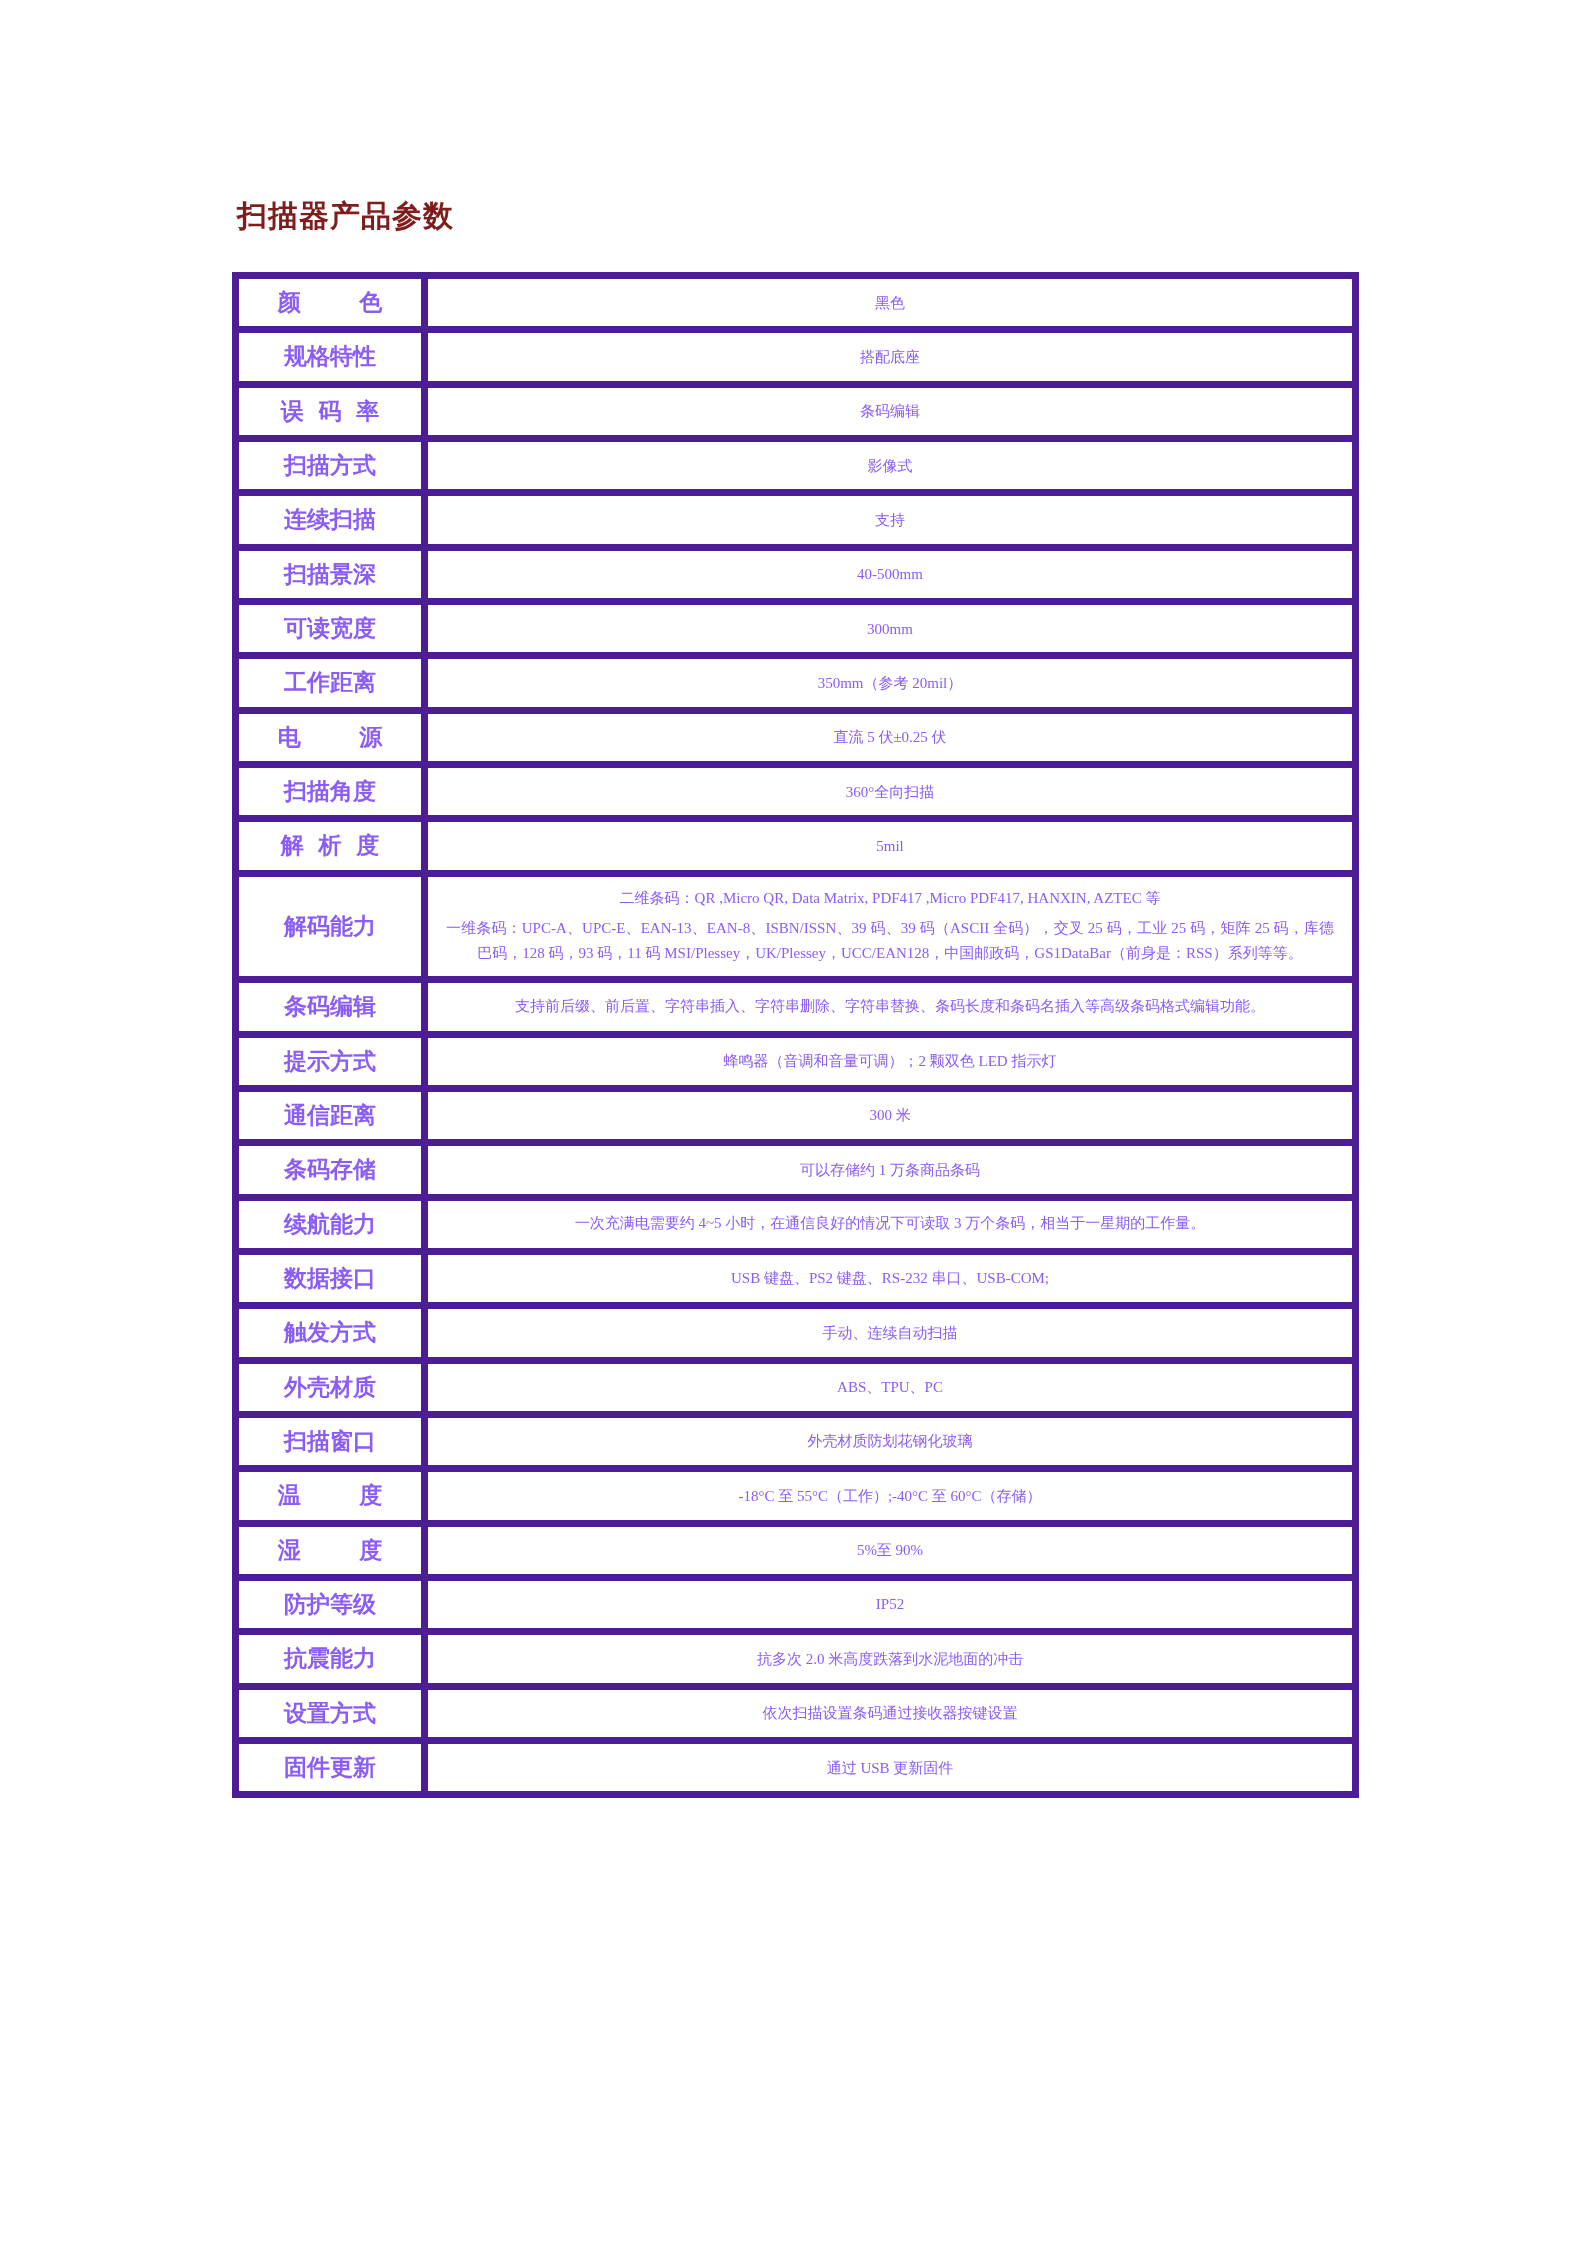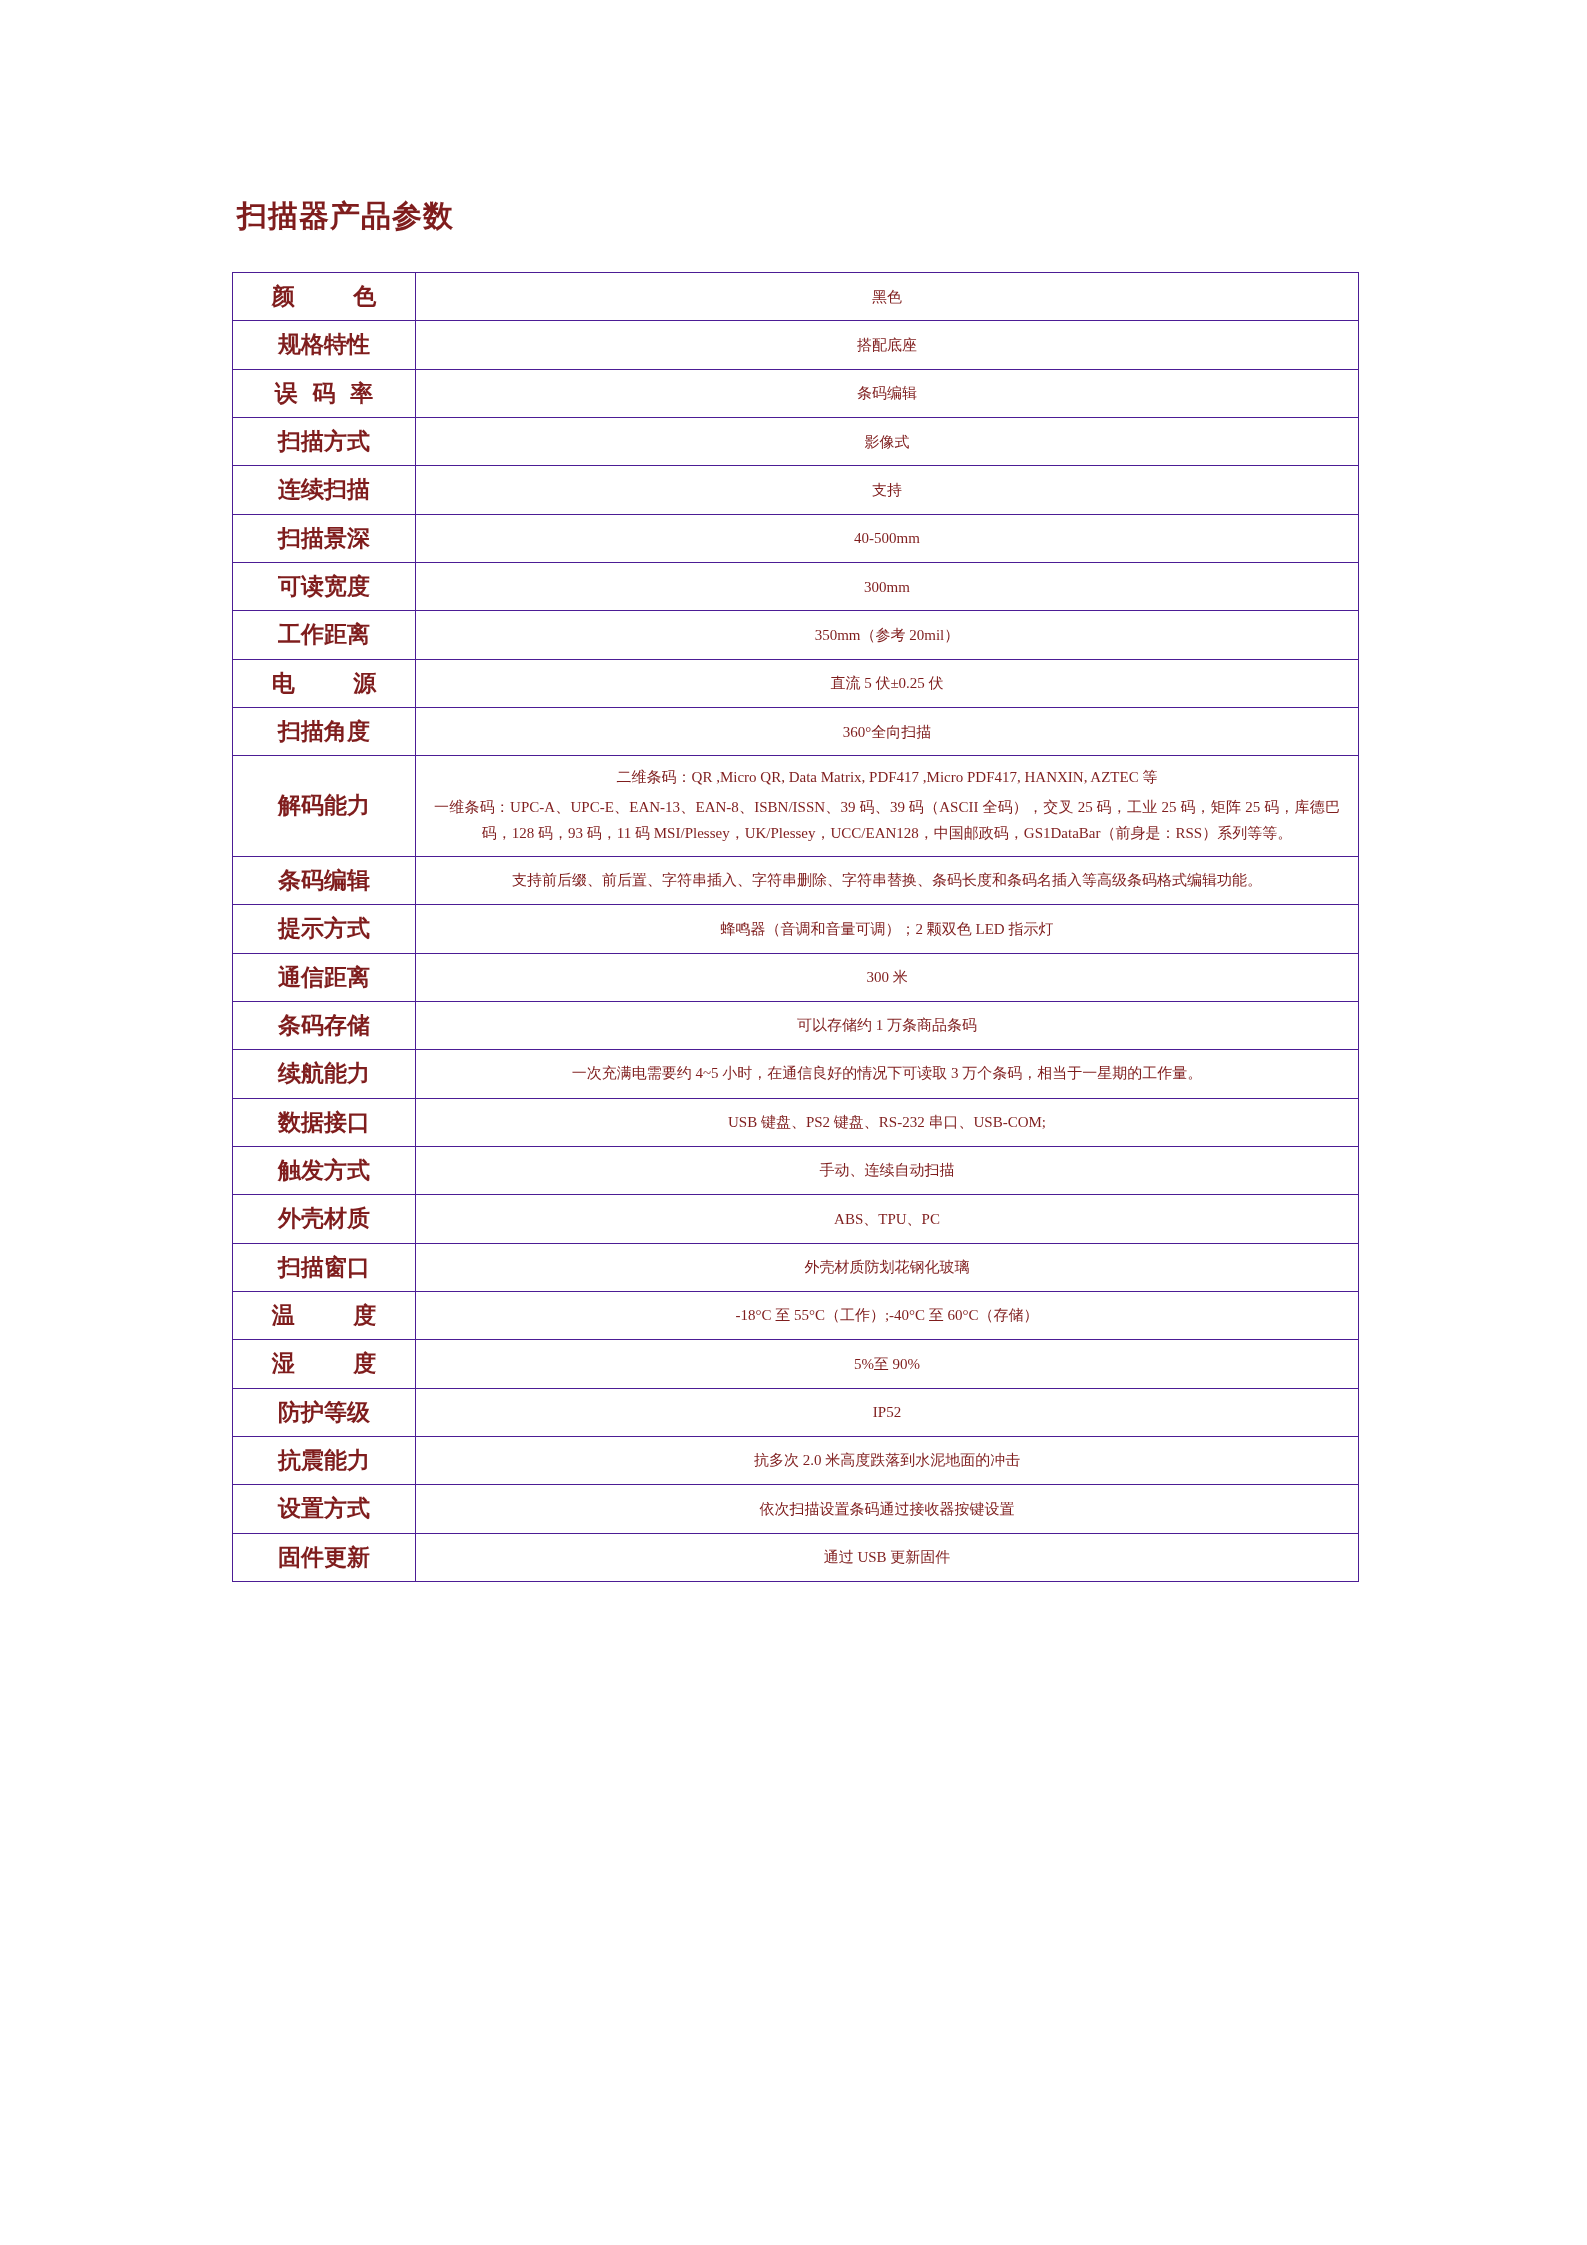--- a/index.html
+++ b/index.html
@@ -28,24 +28,24 @@
   }
   .spec-table {
     position: absolute;
     left: 232px;
     top: 272px;
     width: 1127px;
     border-collapse: collapse;
     table-layout: fixed;
   }
   .spec-table td {
-    border: 1px solid #4c1d95;
+    border: 7px solid #4c1d95;
     padding: 0;
     vertical-align: middle;
-    color: #7f1d1d;
+    color: #8b5cf6;
   }
   .spec-table td.label {
     width: 170px;
     text-align: center;
     font-family: "Liberation Sans", sans-serif;
     font-size: 23px;
     font-weight: bold;
     padding: 7px 6px;
     line-height: 1.45;
     white-space: nowrap;
@@ -119,20 +119,24 @@
         </tr>
         <tr>
           <td class="label"><span class="label-spaced">电　　源</span></td>
           <td class="value">直流 5 伏±0.25 伏</td>
         </tr>
         <tr>
           <td class="label"><span>扫描角度</span></td>
           <td class="value">360°全向扫描</td>
         </tr>
         <tr>
+          <td class="label"><span class="label-spaced">解 析 度</span></td>
+          <td class="value">5mil</td>
+        </tr>
+        <tr>
           <td class="label"><span>解码能力</span></td>
           <td class="value multi">
             <p>二维条码：QR ,Micro QR, Data Matrix, PDF417 ,Micro PDF417, HANXIN, AZTEC 等</p>
             <p>一维条码：UPC-A、UPC-E、EAN-13、EAN-8、ISBN/ISSN、39 码、39 码（ASCII 全码），交叉 25 码，工业 25 码，矩阵 25 码，库德巴码，128 码，93 码，11 码 MSI/Plessey，UK/Plessey，UCC/EAN128，中国邮政码，GS1DataBar（前身是：RSS）系列等等。</p>
           </td>
         </tr>
         <tr>
           <td class="label"><span>条码编辑</span></td>
           <td class="value multi">
             <p>支持前后缀、前后置、字符串插入、字符串删除、字符串替换、条码长度和条码名插入等高级条码格式编辑功能。</p>

